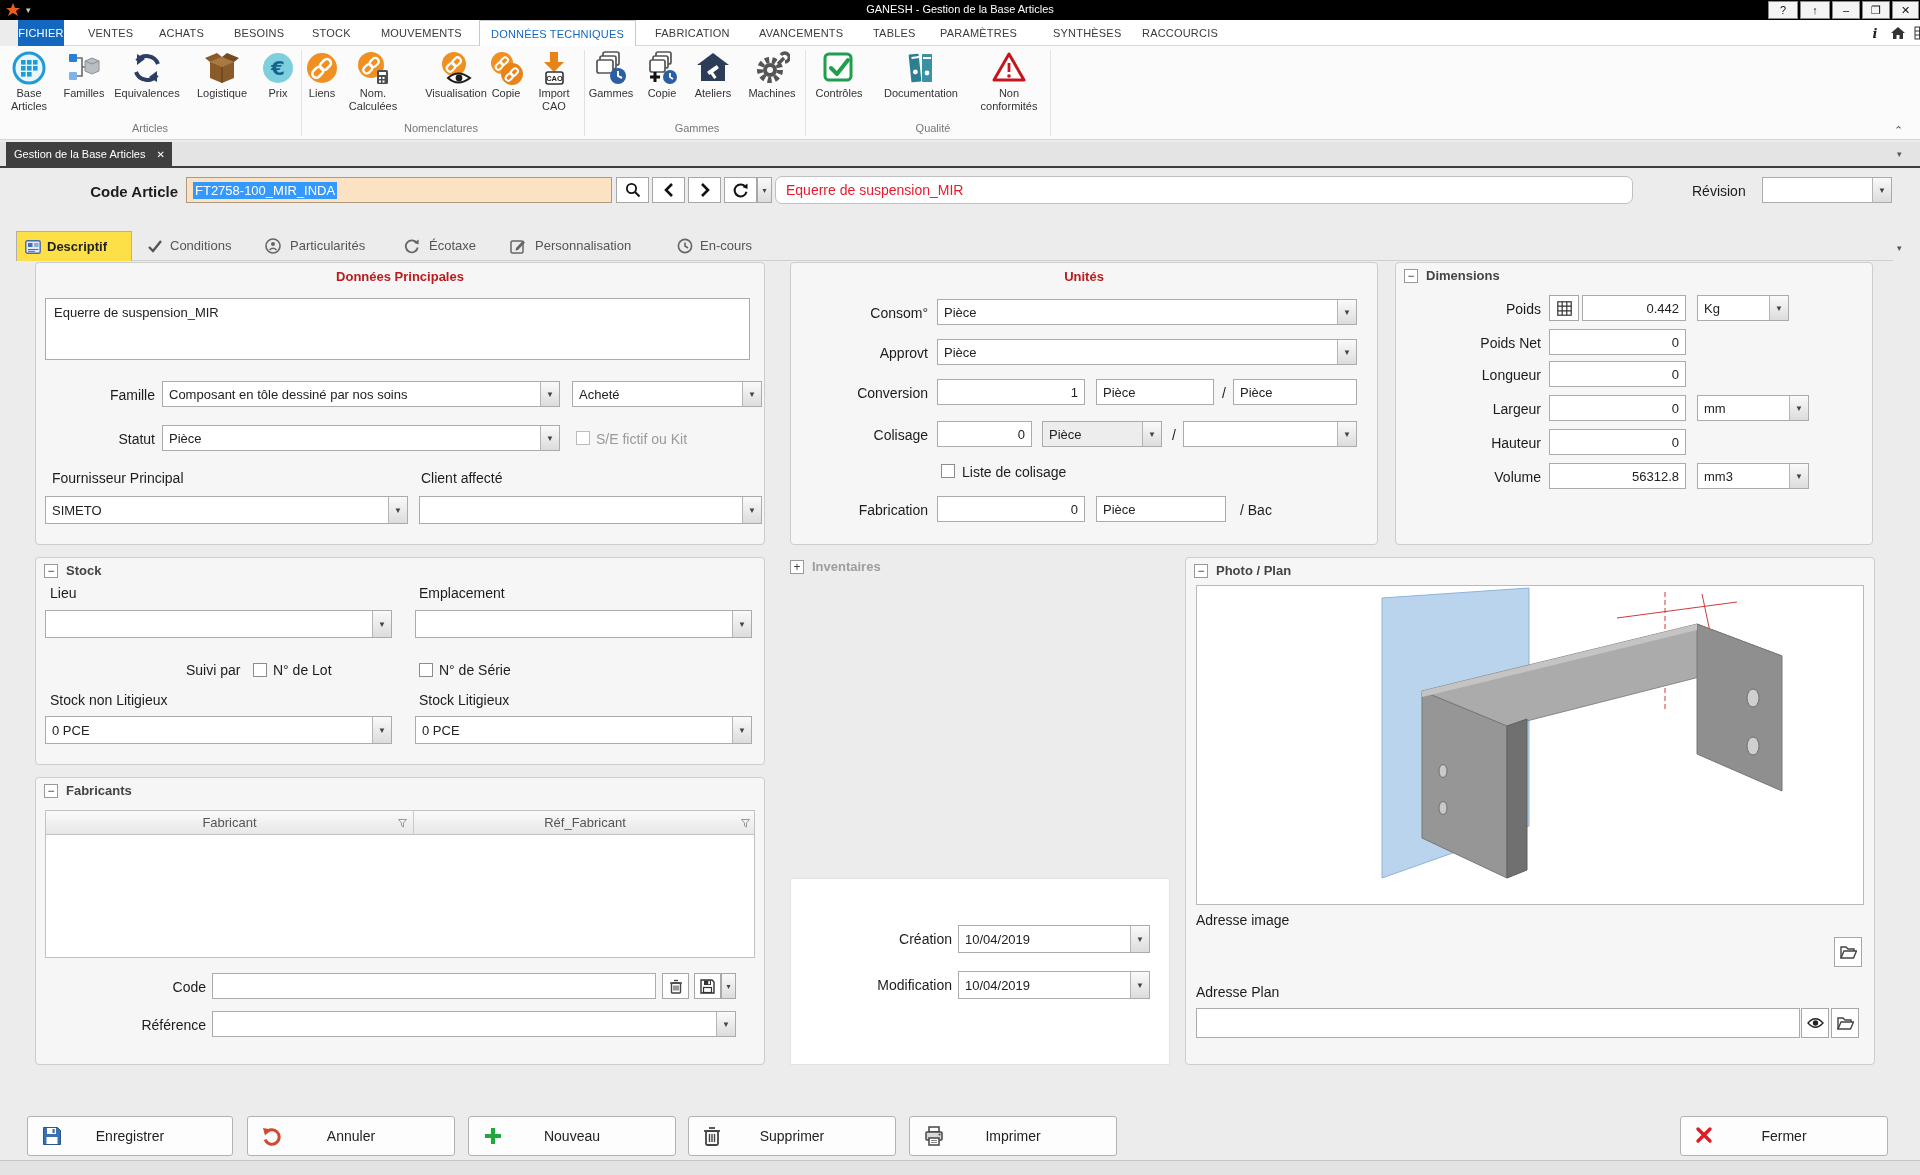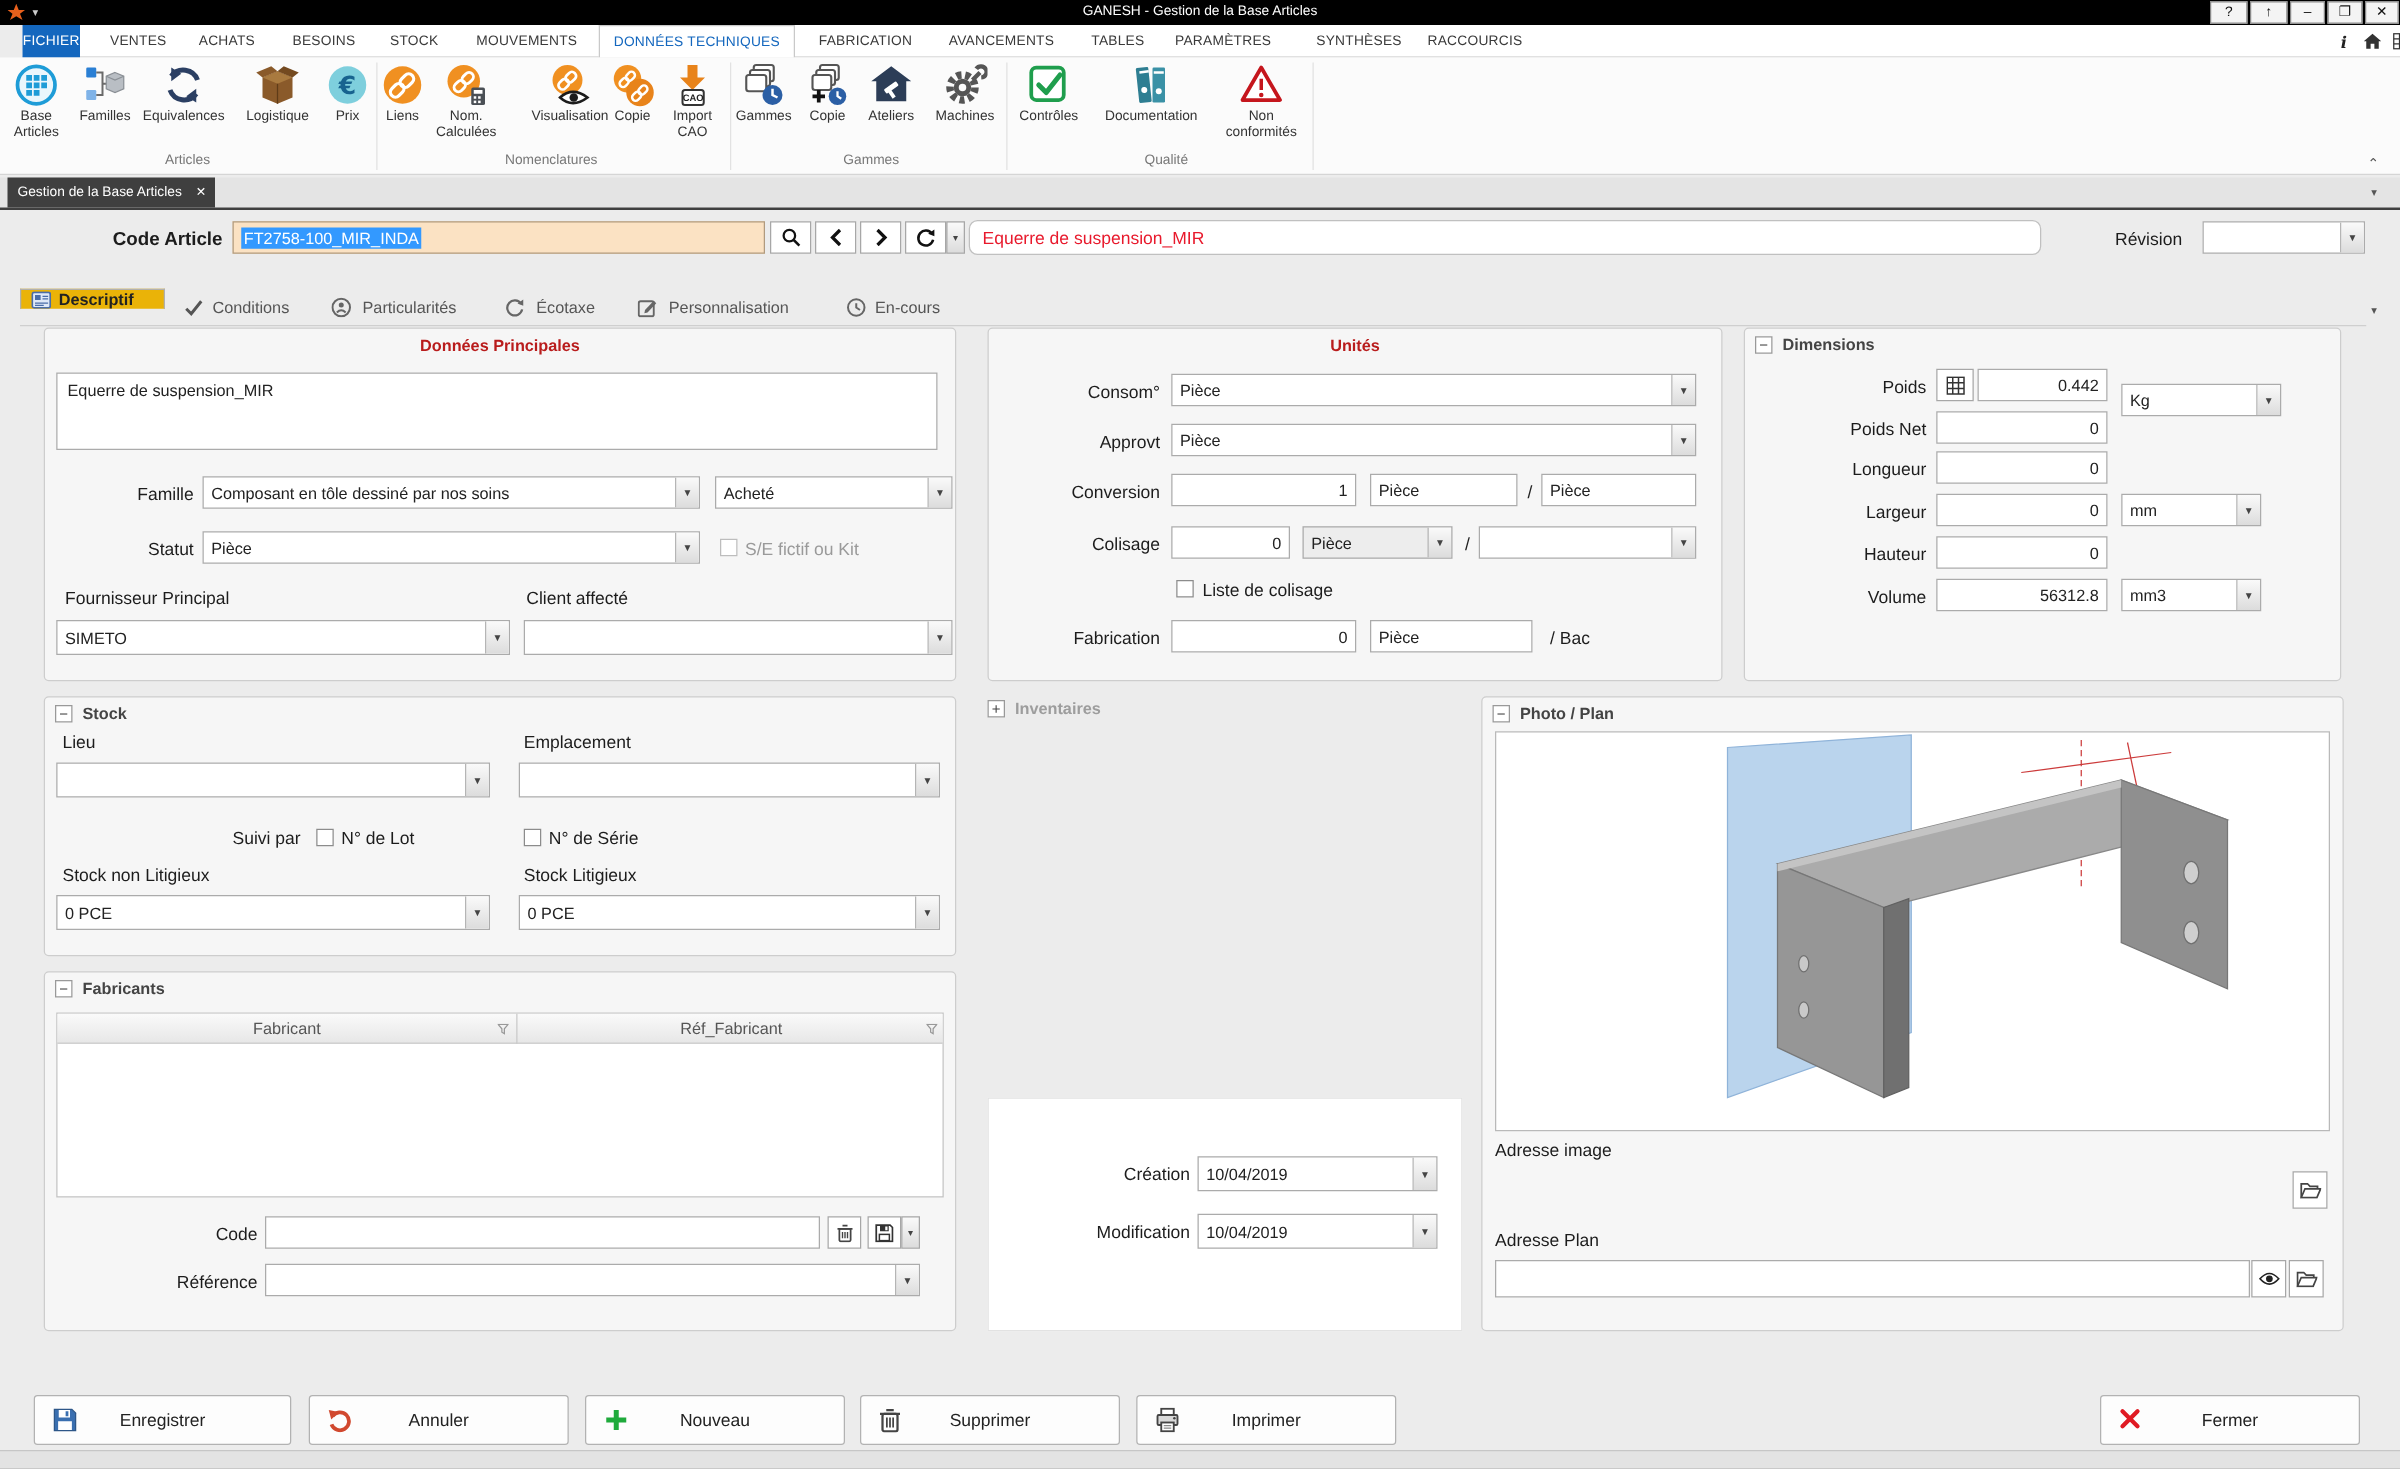--- a/index.html
+++ b/index.html
@@ -48,21 +48,21 @@
   .phead-l { display:flex; align-items:center; gap:8px; padding:5px 8px; font-weight:bold; color:#444; font-size:13px; }
   .colbox { width:14px; height:14px; border:1px solid #999; background:#fff; color:#444; font-size:12px;
             line-height:12px; text-align:center; font-weight:normal; flex:none; }
   .iconbtn { position:absolute; background:#fff; border:1px solid #a7a7a7; display:flex; align-items:center; justify-content:center; }
   .ddbtn { position:absolute; background:linear-gradient(#fafafa,#dcdcdc); border:1px solid #a7a7a7;
            display:flex; align-items:center; justify-content:center; font-size:8px; color:#444; }
   .slash { position:absolute; font-size:14px; color:#222; }
   
   .tabtxt { position:absolute; top:238px; font-size:13px; color:#555; white-space:nowrap; }
   .tabico { position:absolute; top:238px; width:16px; height:16px; }
-  #tab-active { position:absolute; left:16px; top:231px; width:116px; height:16px; background:#eab308;
+  #tab-active { position:absolute; left:16px; top:231px; width:116px; height:30px; background:#fde047;
                 border:1px solid #b0b0b0; border-bottom:none; z-index:2; display:flex; align-items:center; gap:6px; padding-left:8px;
                 font-weight:bold; color:#222; font-size:13px; }
   #tabline { position:absolute; left:16px; top:260px; width:1877px; height:1px; background:#cfcfcf; }
   
   #fab-table { position:absolute; left:45px; top:810px; width:710px; height:148px; background:#fff; border:1px solid #c2c2c2; }
   #fab-thead { position:absolute; left:0; top:0; width:100%; height:24px; background:linear-gradient(#fafafa,#e7e7e7); border-bottom:1px solid #c2c2c2; }
   .th { position:absolute; top:0; height:24px; line-height:24px; text-align:center; color:#555; font-size:13px; }
   
   .fbtn { position:absolute; top:1116px; height:40px; background:#fdfdfd; border:1px solid #b2b2b2; border-radius:3px;
           display:flex; align-items:center; justify-content:center; font-size:14px; color:#222; }
@@ -463,21 +463,21 @@
     </div>
   </div>
   <div class="lbl r" style="right:379px;top:301px">Poids</div>
   <div class="iconbtn" style="left:1549px;top:295px;width:30px;height:26px">
     <svg width="15" height="15" viewBox="0 0 15 15">
       <rect x="0.8" y="0.8" width="13.4" height="13.4" fill="#fff" stroke="#333" stroke-width="1.2"></rect>
       <path d="M0.8 5.2 H14.2 M0.8 9.8 H14.2 M5.2 0.8 V14.2 M9.8 0.8 V14.2" stroke="#333" stroke-width="1.2"></path>
     </svg>
   </div>
   <div class="inp num" style="left:1582px;top:295px;width:104px;height:26px">0.442</div>
-  <div class="combo" style="left:1697px;top:307px;width:128px;height:26px">
+  <div class="combo" style="left:1697px;top:295px;width:92px;height:26px">
     <span class="val">Kg</span>
     <span class="dd">▼</span>
   </div>
   <div class="lbl r" style="right:379px;top:335px">Poids Net</div>
   <div class="inp num" style="left:1549px;top:329px;width:137px;height:26px">0</div>
   <div class="lbl r" style="right:379px;top:367px">Longueur</div>
   <div class="inp num" style="left:1549px;top:361px;width:137px;height:26px">0</div>
   <div class="lbl r" style="right:379px;top:401px">Largeur</div>
   <div class="inp num" style="left:1549px;top:395px;width:137px;height:26px">0</div>
   <div class="combo" style="left:1697px;top:395px;width:112px;height:26px">

